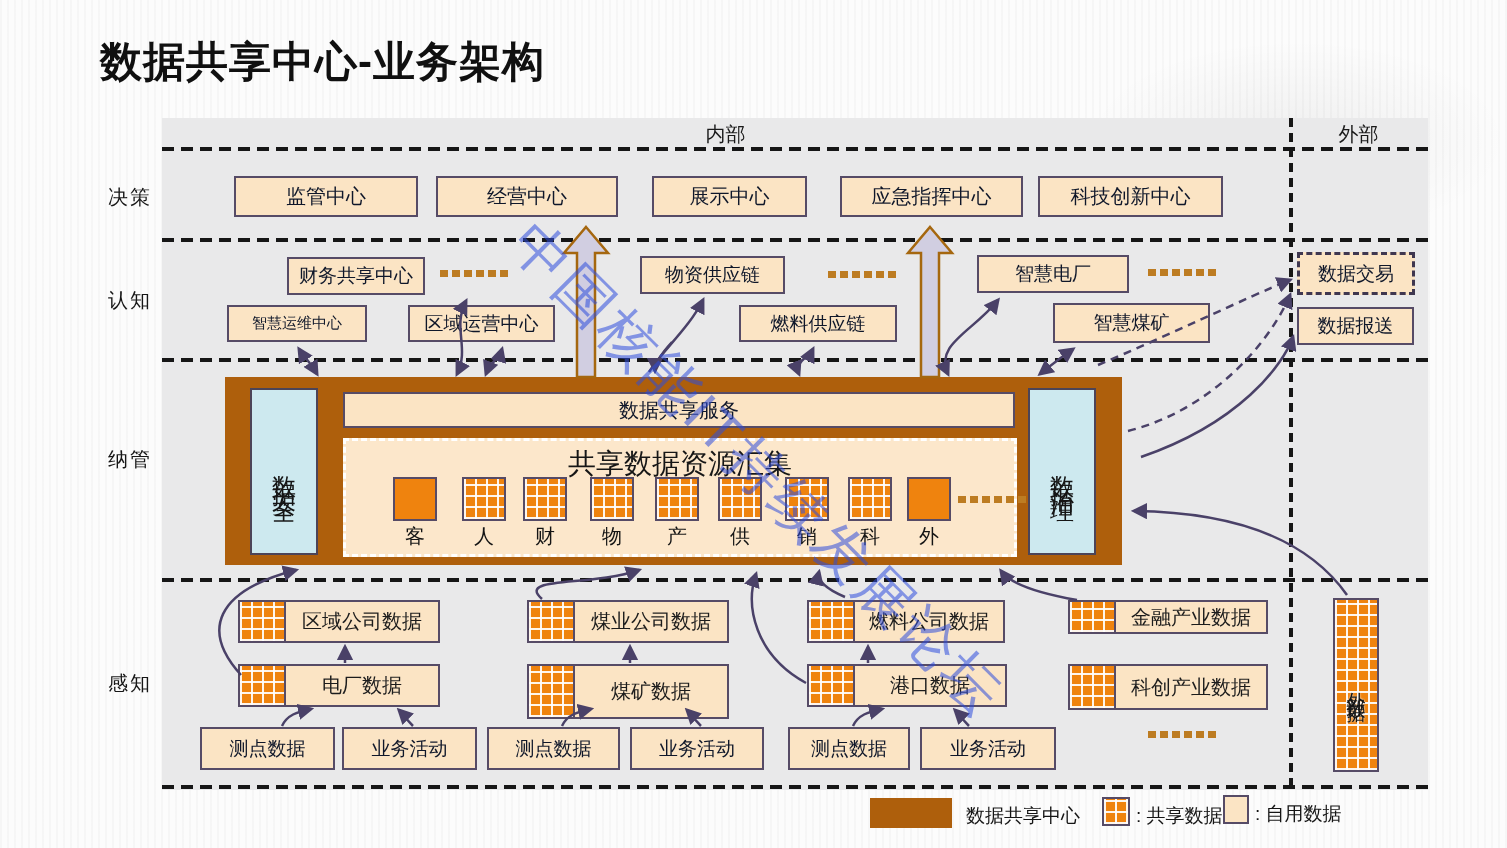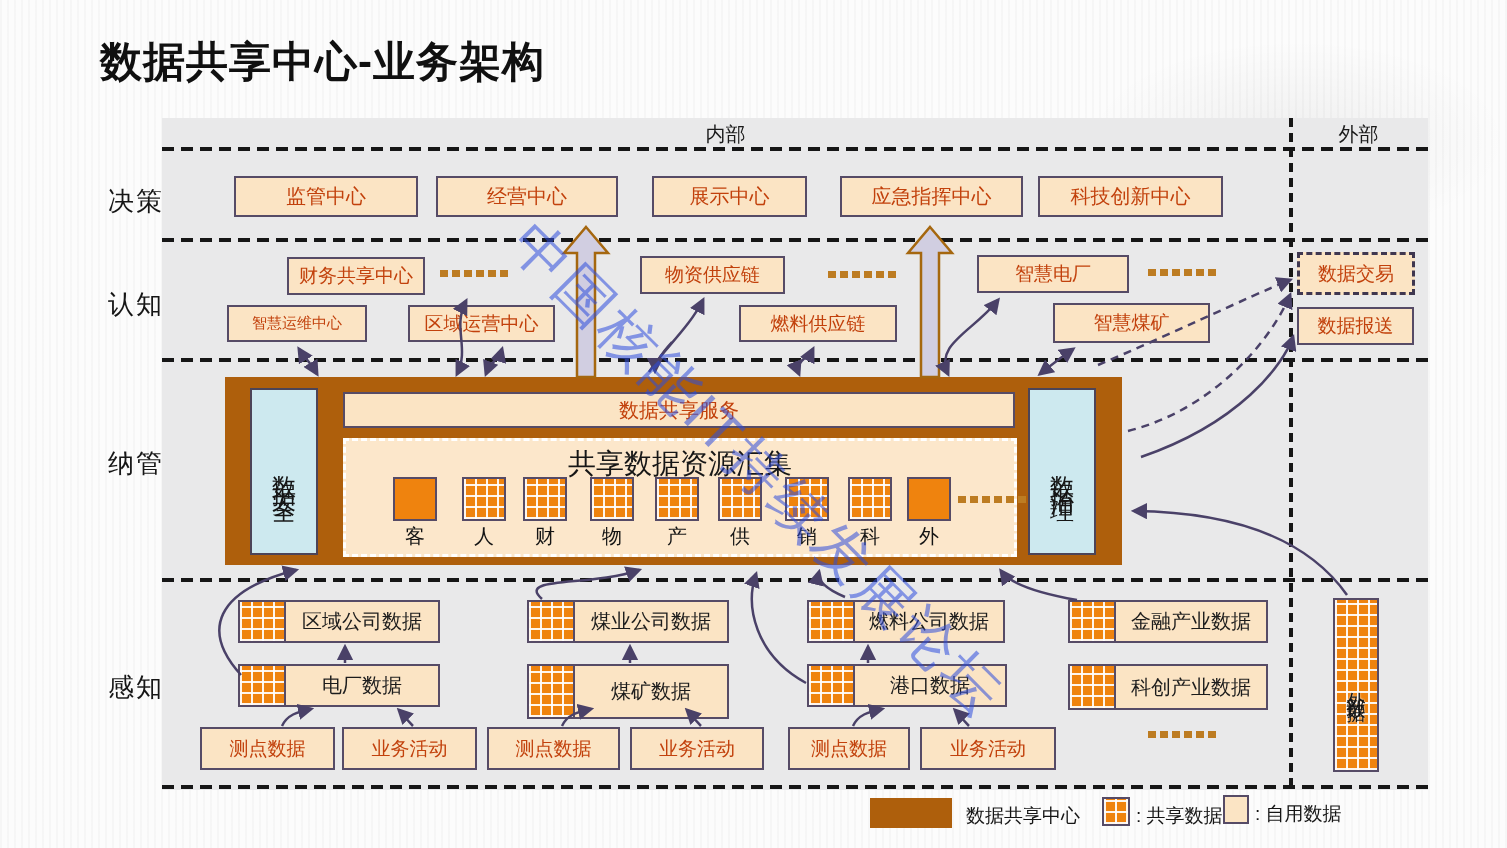--- a/index.html
+++ b/index.html
@@ -8,23 +8,23 @@
     font-family:"Liberation Sans","DejaVu Sans",sans-serif;
     background:#fcfcfc;
     background-image:repeating-linear-gradient(90deg,rgba(0,0,0,.022) 0 2px,rgba(0,0,0,0) 2px 7px);
   }
   .abs{position:absolute;}
   #panel{left:162px;top:118px;width:1266px;height:672px;background:#e9e9ea;}
   #title{left:100px;top:34px;font-size:42px;font-weight:bold;color:#101010;letter-spacing:1px;}
   .hline{height:4px;left:162px;width:1266px;background:repeating-linear-gradient(90deg,#161616 0 12px,rgba(0,0,0,0) 12px 19px);}
   .vline{width:4px;left:1289px;top:118px;height:671px;background:repeating-linear-gradient(180deg,#161616 0 9px,rgba(0,0,0,0) 9px 15px);}
   .zone-label{font-size:20px;color:#1a1a1a;}
-  .row-label{font-size:26px;color:#161616;width:56px;text-align:right;letter-spacing:2px;}
+  .row-label{font-size:20px;color:#161616;width:56px;text-align:left;letter-spacing:2px;}
   .pbox{background:#fbe4c4;border:2px solid #564b66;display:flex;align-items:center;justify-content:center;
-        font-size:20px;color:#c2410c;box-sizing:border-box;text-align:center;}
+        font-size:20px;color:#0f172a;box-sizing:border-box;text-align:center;}
   .pbox.dashed{border:3px dashed #3f3750;}
   .bluebox{background:#cde9ef;border:2px solid #4c4458;box-sizing:border-box;display:flex;align-items:center;justify-content:center;}
   .vtext{writing-mode:vertical-rl;text-orientation:upright;font-size:24px;letter-spacing:8px;color:#151515;}
   .brown{background:#ae5f0c;}
   .grid-fill{
     background-color:#ef830e;
     background-image:
       repeating-linear-gradient(0deg,rgba(255,255,255,.92) 0 2px,rgba(255,255,255,0) 2px 11px),
       repeating-linear-gradient(90deg,rgba(255,255,255,.92) 0 2px,rgba(255,255,255,0) 2px 11px);
   }
@@ -174,21 +174,21 @@
   <span class="tag grid-fill"></span>
   <span class="lbl">燃料公司数据</span>
 </div>
 <div class="abs databox" style="left:807px;top:664px;width:200px;height:43px;">
   <span class="tag grid-fill"></span>
   <span class="lbl">港口数据</span>
 </div>
 <div class="abs pbox" style="left:788px;top:727px;width:122px;height:43px;font-size:19px;">测点数据</div>
 <div class="abs pbox" style="left:920px;top:727px;width:136px;height:43px;font-size:19px;">业务活动</div>
 
-<div class="abs databox" style="left:1068px;top:600px;width:200px;height:43px;">
+<div class="abs databox" style="left:1068px;top:600px;width:200px;height:34px;">
   <span class="tag grid-fill"></span>
   <span class="lbl">金融产业数据</span>
 </div>
 <div class="abs databox" style="left:1068px;top:664px;width:200px;height:46px;">
   <span class="tag grid-fill"></span>
   <span class="lbl">科创产业数据</span>
 </div>
 <div class="abs dots" style="left:1148px;top:731px;">
     <i></i>
     <i></i>

